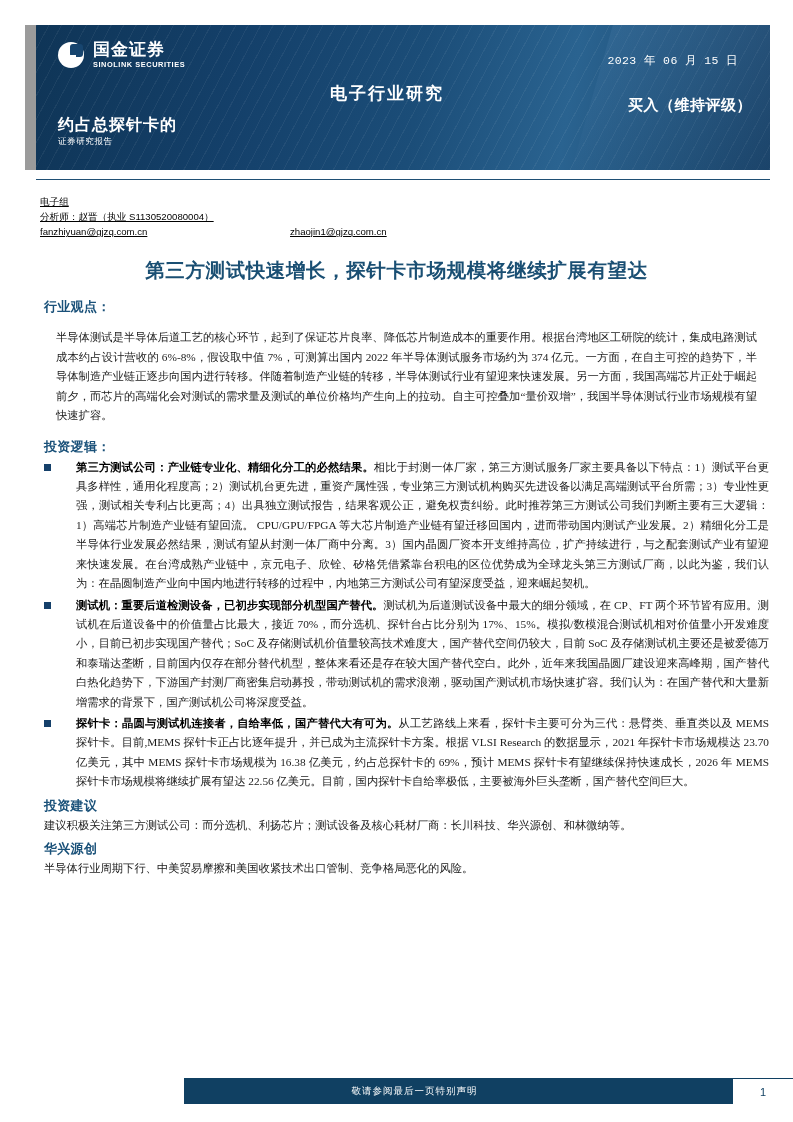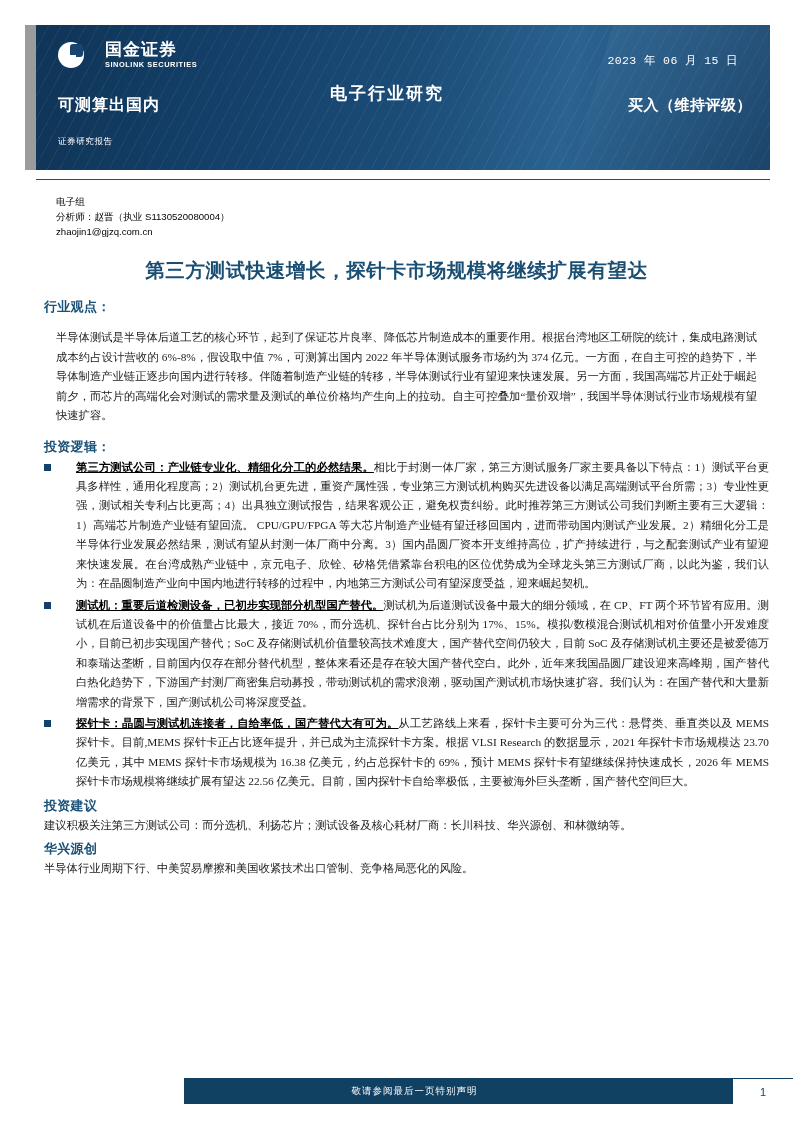--- a/index.html
+++ b/index.html
@@ -56,21 +56,21 @@
     transform: skewX(-16deg);
     pointer-events: none;
   }
 
   .brand {
     position: absolute;
     left: 22px;
     top: 16px;
     display: flex;
     align-items: center;
-    gap: 21px;
+    gap: 9px;
     z-index: 3;
   }
   .brand-mark {
     width: 26px;
     height: 26px;
     position: relative;
     flex: 0 0 26px;
   }
   .brand-mark .ring {
     position: absolute;
@@ -168,35 +168,36 @@
     font-size: 16px;
     letter-spacing: 1px;
     display: block;
   }
   .header-kind-sub {
     font-family: "Liberation Sans", sans-serif;
     color: #ffffff;
     font-size: 8.5px;
     letter-spacing: 0.6px;
     display: block;
-    margin-top: 20px;
+    margin-top: 0;
   }
 
   
   .rule {
     margin: 9px 23px 0 36px;
     border-top: 1px solid #1f4f74;
     height: 0;
   }
   .analysts {
-    margin: 14px 23px 0 56px;
+    margin: 14px 23px 0 40px;
     font-family: "Liberation Sans", sans-serif;
     font-size: 9.6px;
     color: #000000;
     line-height: 1.58;
+    text-decoration: underline;
   }
   .analysts .group {
     display: block;
   }
   .analyst-row {
     display: flex;
   }
   .analyst-col {
     flex: 0 0 auto;
   }
@@ -260,21 +261,20 @@
     position: absolute;
     left: 0;
     top: 6px;
     width: 7px;
     height: 7px;
     background: #15406a;
   }
   .bullet-lead {
     font-weight: bold;
     color: #000000;
-    text-decoration: underline;
   }
 
   .advice-line {
     font-family: "Liberation Serif", serif;
     font-size: 11.3px;
     line-height: 1.72;
     color: #1a1a1a;
     margin: 0;
     text-align: justify;
   }
@@ -333,35 +333,36 @@
       </div>
     </div>
 
     <div class="header-date">2023 年 06 月 15 日</div>
 
     <div class="header-title">电子行业研究</div>
 
     <div class="header-rating">买入（维持评级）</div>
 
     <div class="header-kind">
-      <span class="header-kind-main">可测算出国内</span>
+      <span class="header-kind-main">约占总探针卡的</span>
       <span class="header-kind-sub">证券研究报告</span>
     </div>
 
   </div>
 </div>
 
 <div class="rule"></div>
 
 <div class="analysts">
   <span class="group">电子组</span>
   <div class="analyst-row">
     <span class="analyst-col">分析师：赵晋（执业 S1130520080004）</span>
   </div>
   <div class="analyst-row">
+    <span class="analyst-col first analyst-email">fanzhiyuan@gjzq.com.cn</span>
     <span class="analyst-col analyst-email">zhaojin1@gjzq.com.cn</span>
   </div>
 </div>
 
 <div class="doc-title">第三方测试快速增长，探针卡市场规模将继续扩展有望达</div>
 
 <div class="content">
 
   <div class="sec-head">行业观点：</div>
   <p class="para">半导体测试是半导体后道工艺的核心环节，起到了保证芯片良率、降低芯片制造成本的重要作用。根据台湾地区工研院的统计，集成电路测试成本约占设计营收的 6%-8%，假设取中值 7%，可测算出国内 2022 年半导体测试服务市场约为 374 亿元。一方面，在自主可控的趋势下，半导体制造产业链正逐步向国内进行转移。伴随着制造产业链的转移，半导体测试行业有望迎来快速发展。另一方面，我国高端芯片正处于崛起前夕，而芯片的高端化会对测试的需求量及测试的单位价格均产生向上的拉动。自主可控叠加“量价双增”，我国半导体测试行业市场规模有望快速扩容。</p>

